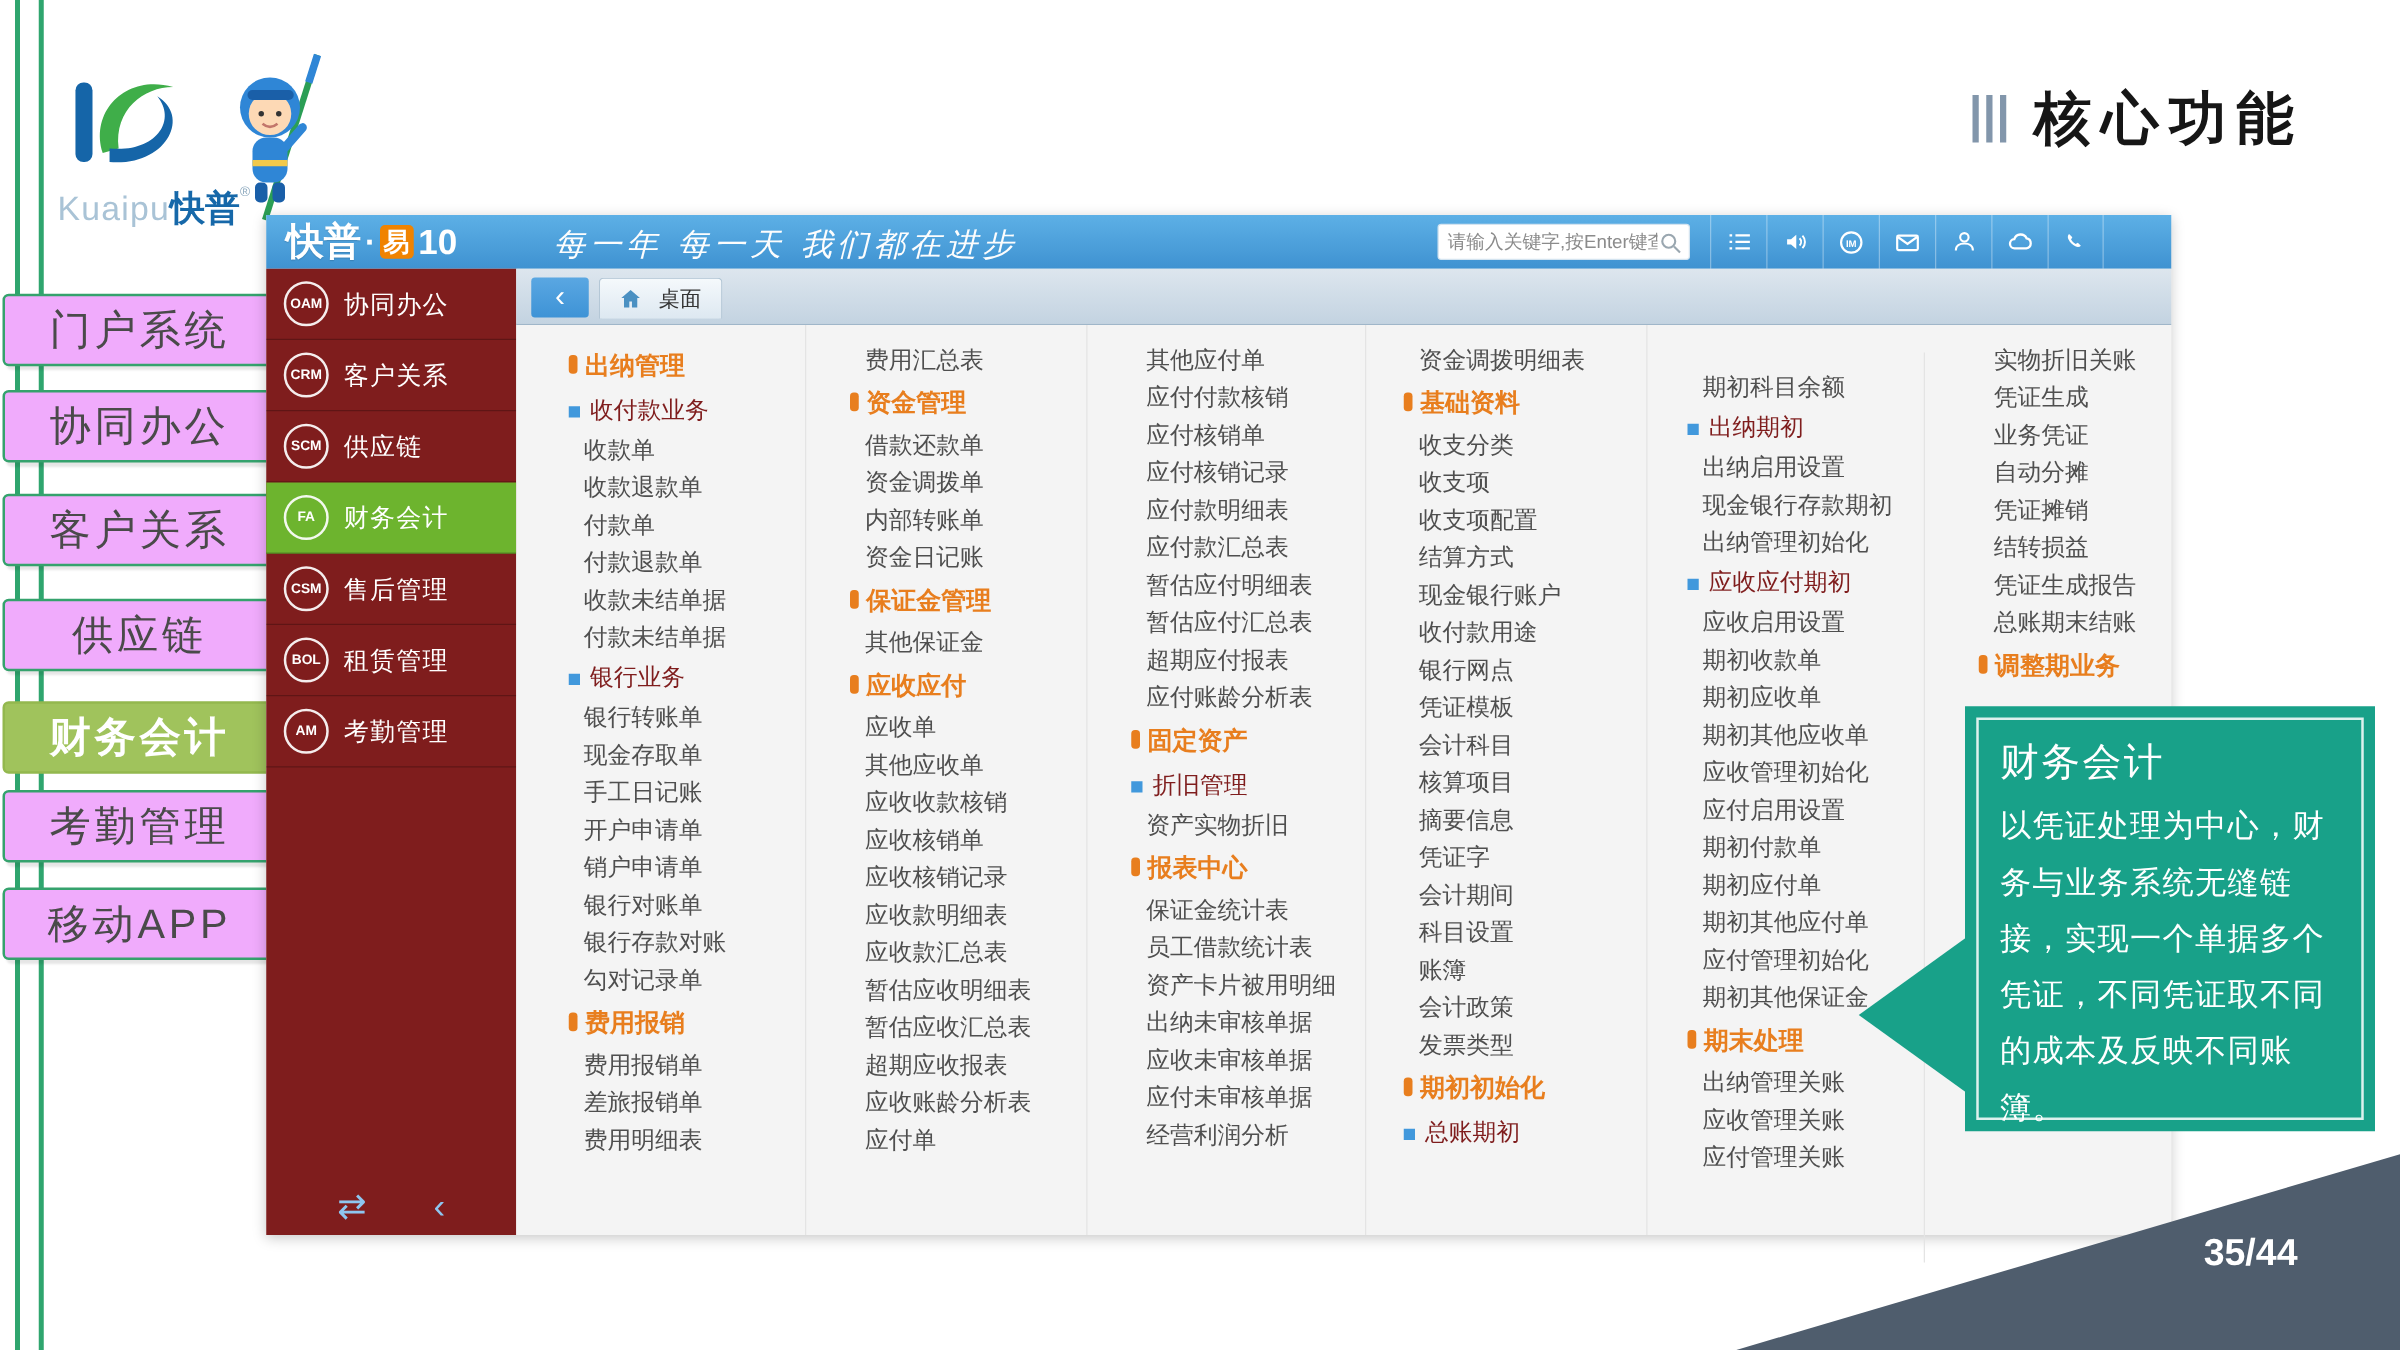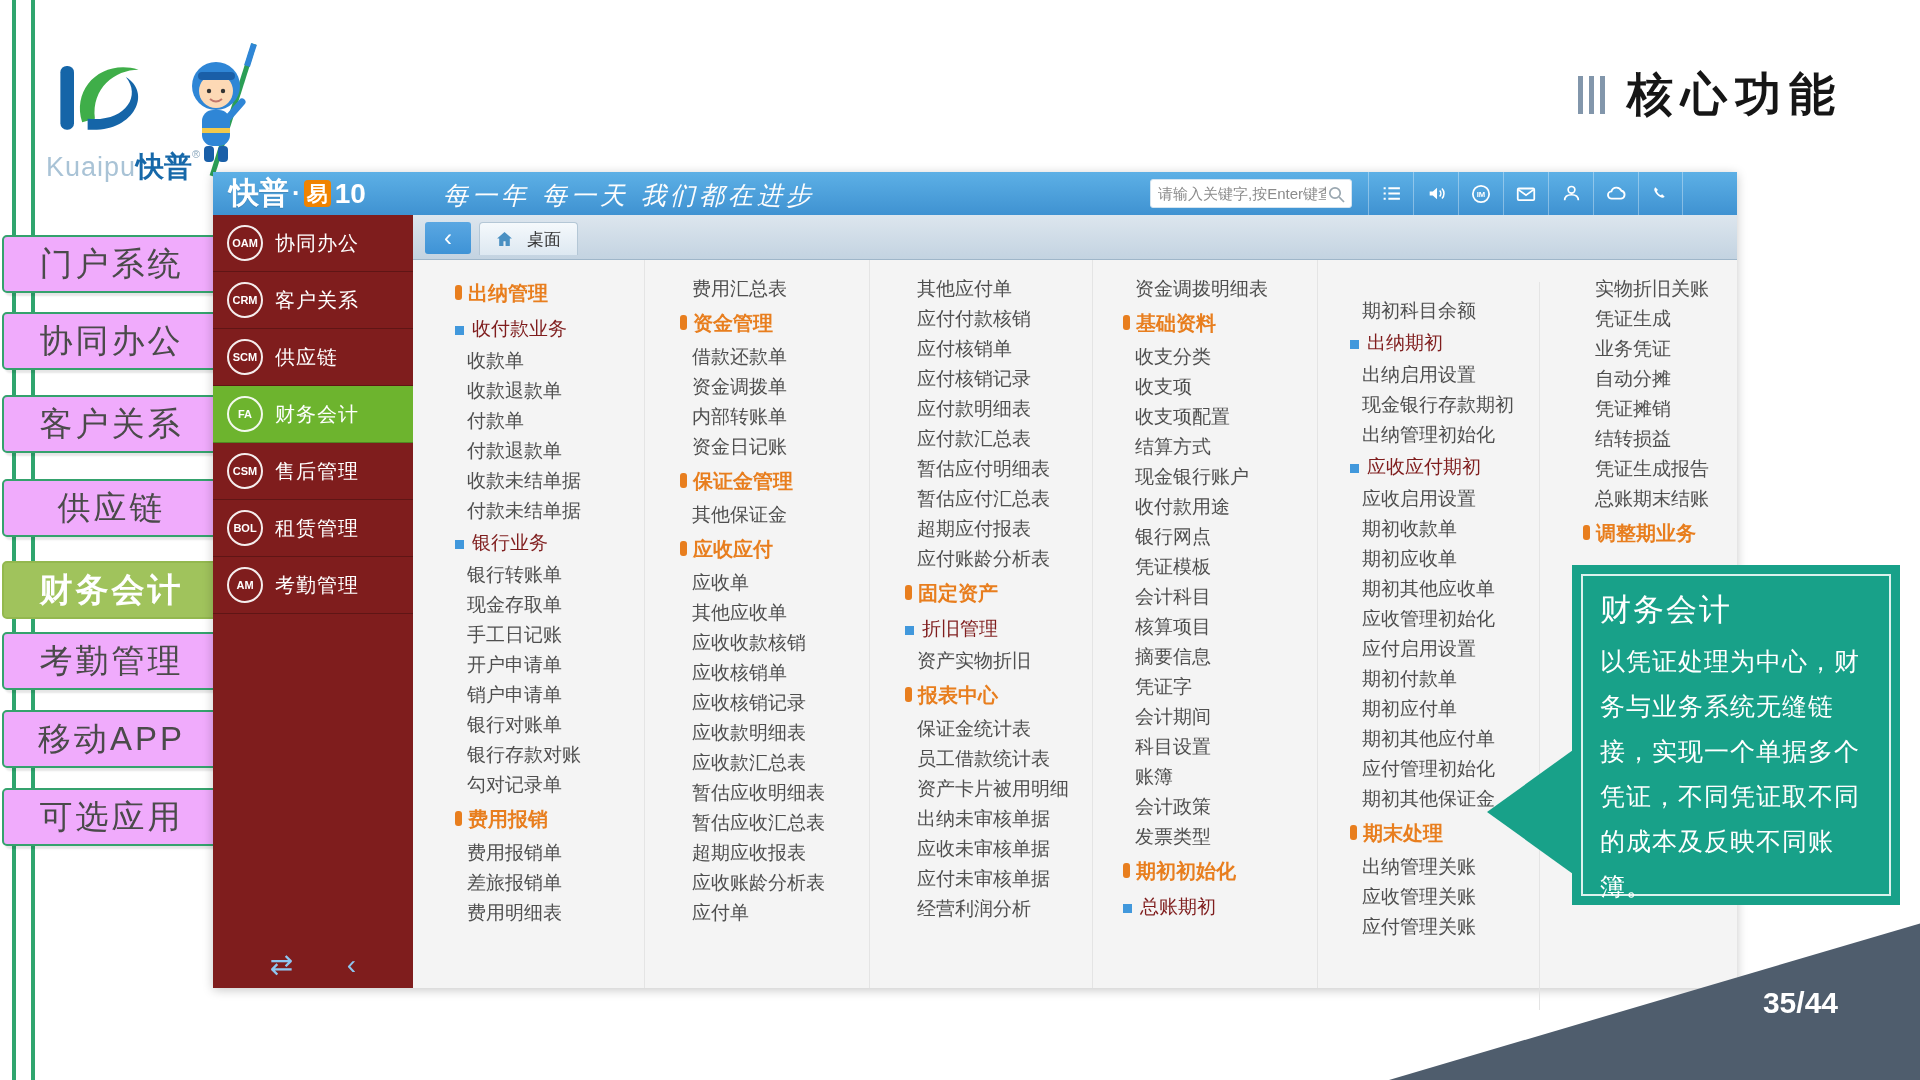--- a/index.html
+++ b/index.html
@@ -189,23 +189,20 @@
     </div>
 
     <div class="side-btn">
       <span>考勤管理</span>
     </div>
 
     <div class="side-btn">
       <span>移动APP</span>
     </div>
 
-    <div class="side-btn">
-      <span>可选应用</span>
-    </div>
   </div>
 
 <div class="app">
 
   <div class="titlebar">
     <div class="product">
       <span class="p-name">快普</span>
       <span class="p-dot">·</span>
       <span class="p-edition">易</span>
       <span class="p-version">10</span>

